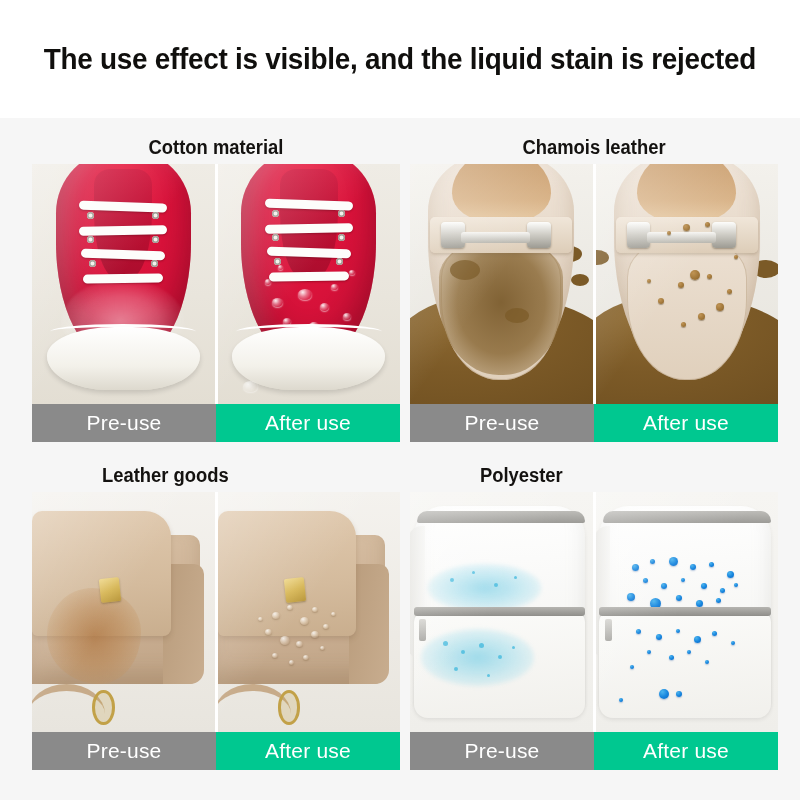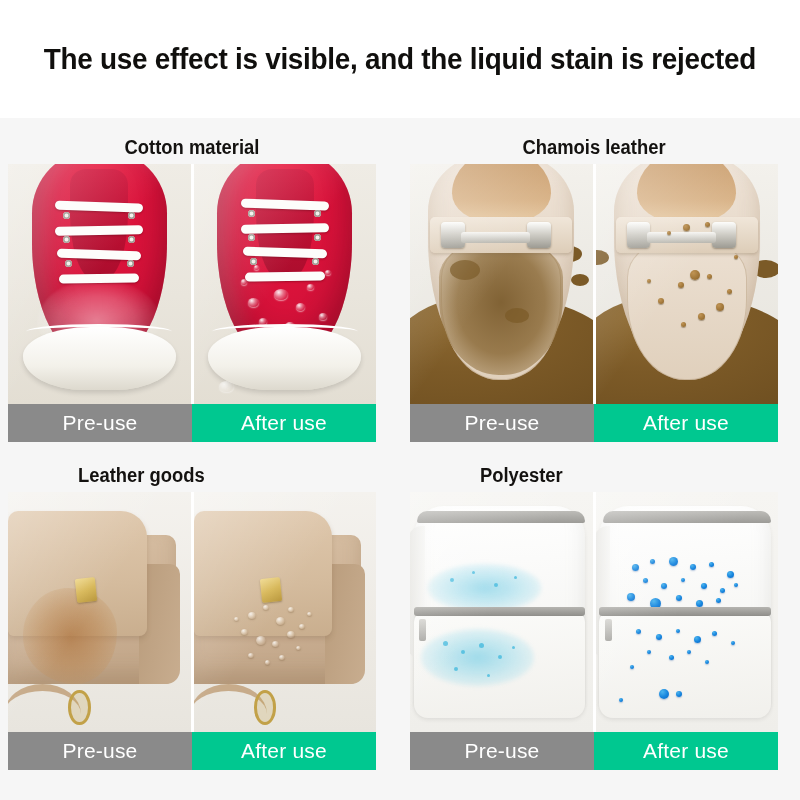--- a/index.html
+++ b/index.html
@@ -53,21 +53,21 @@
     left: 0;
     top: 118px;
     width: 800px;
     height: 682px;
     background: #f6f6f6;
   }
   .panel {
     position: absolute;
     width: 368px;
   }
-  .panel.col-left  { left: 8px; }
+  .panel.col-left  { left: 32px; }
   .panel.col-right { left: 410px; }
   .panel.row-top    { top: 12px; }
   .panel.row-bottom { top: 340px; }
 
   .panel-title {
     font-family: "Liberation Sans Narrow", "Liberation Sans", sans-serif;
     font-weight: bold;
     font-size: 20px;
     color: #141210;
     height: 34px;

